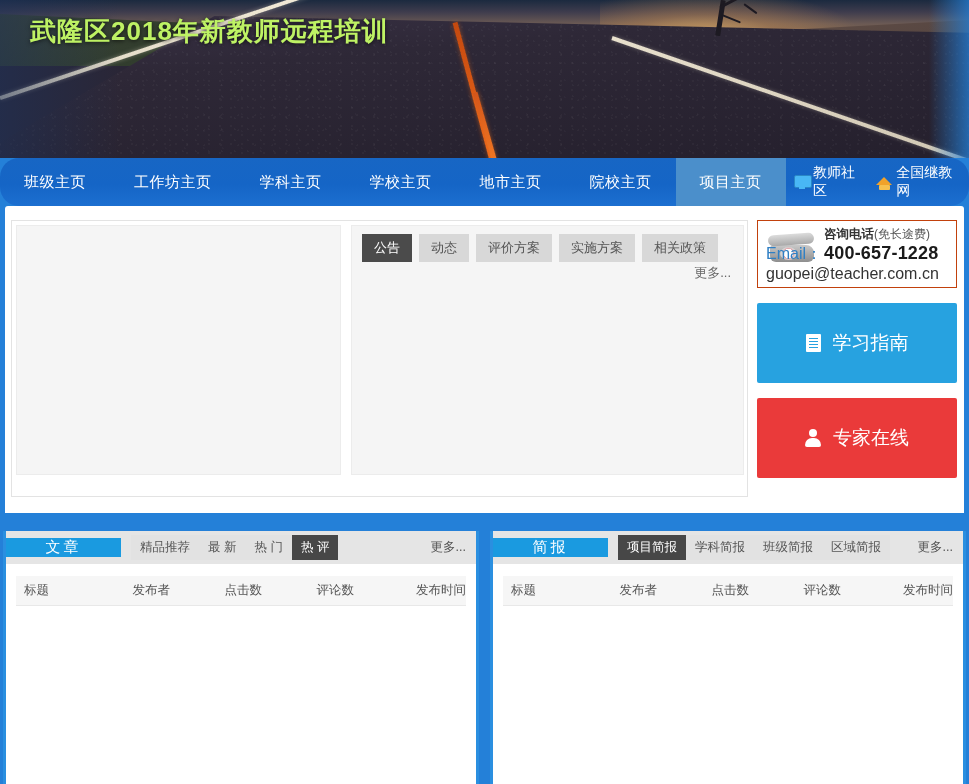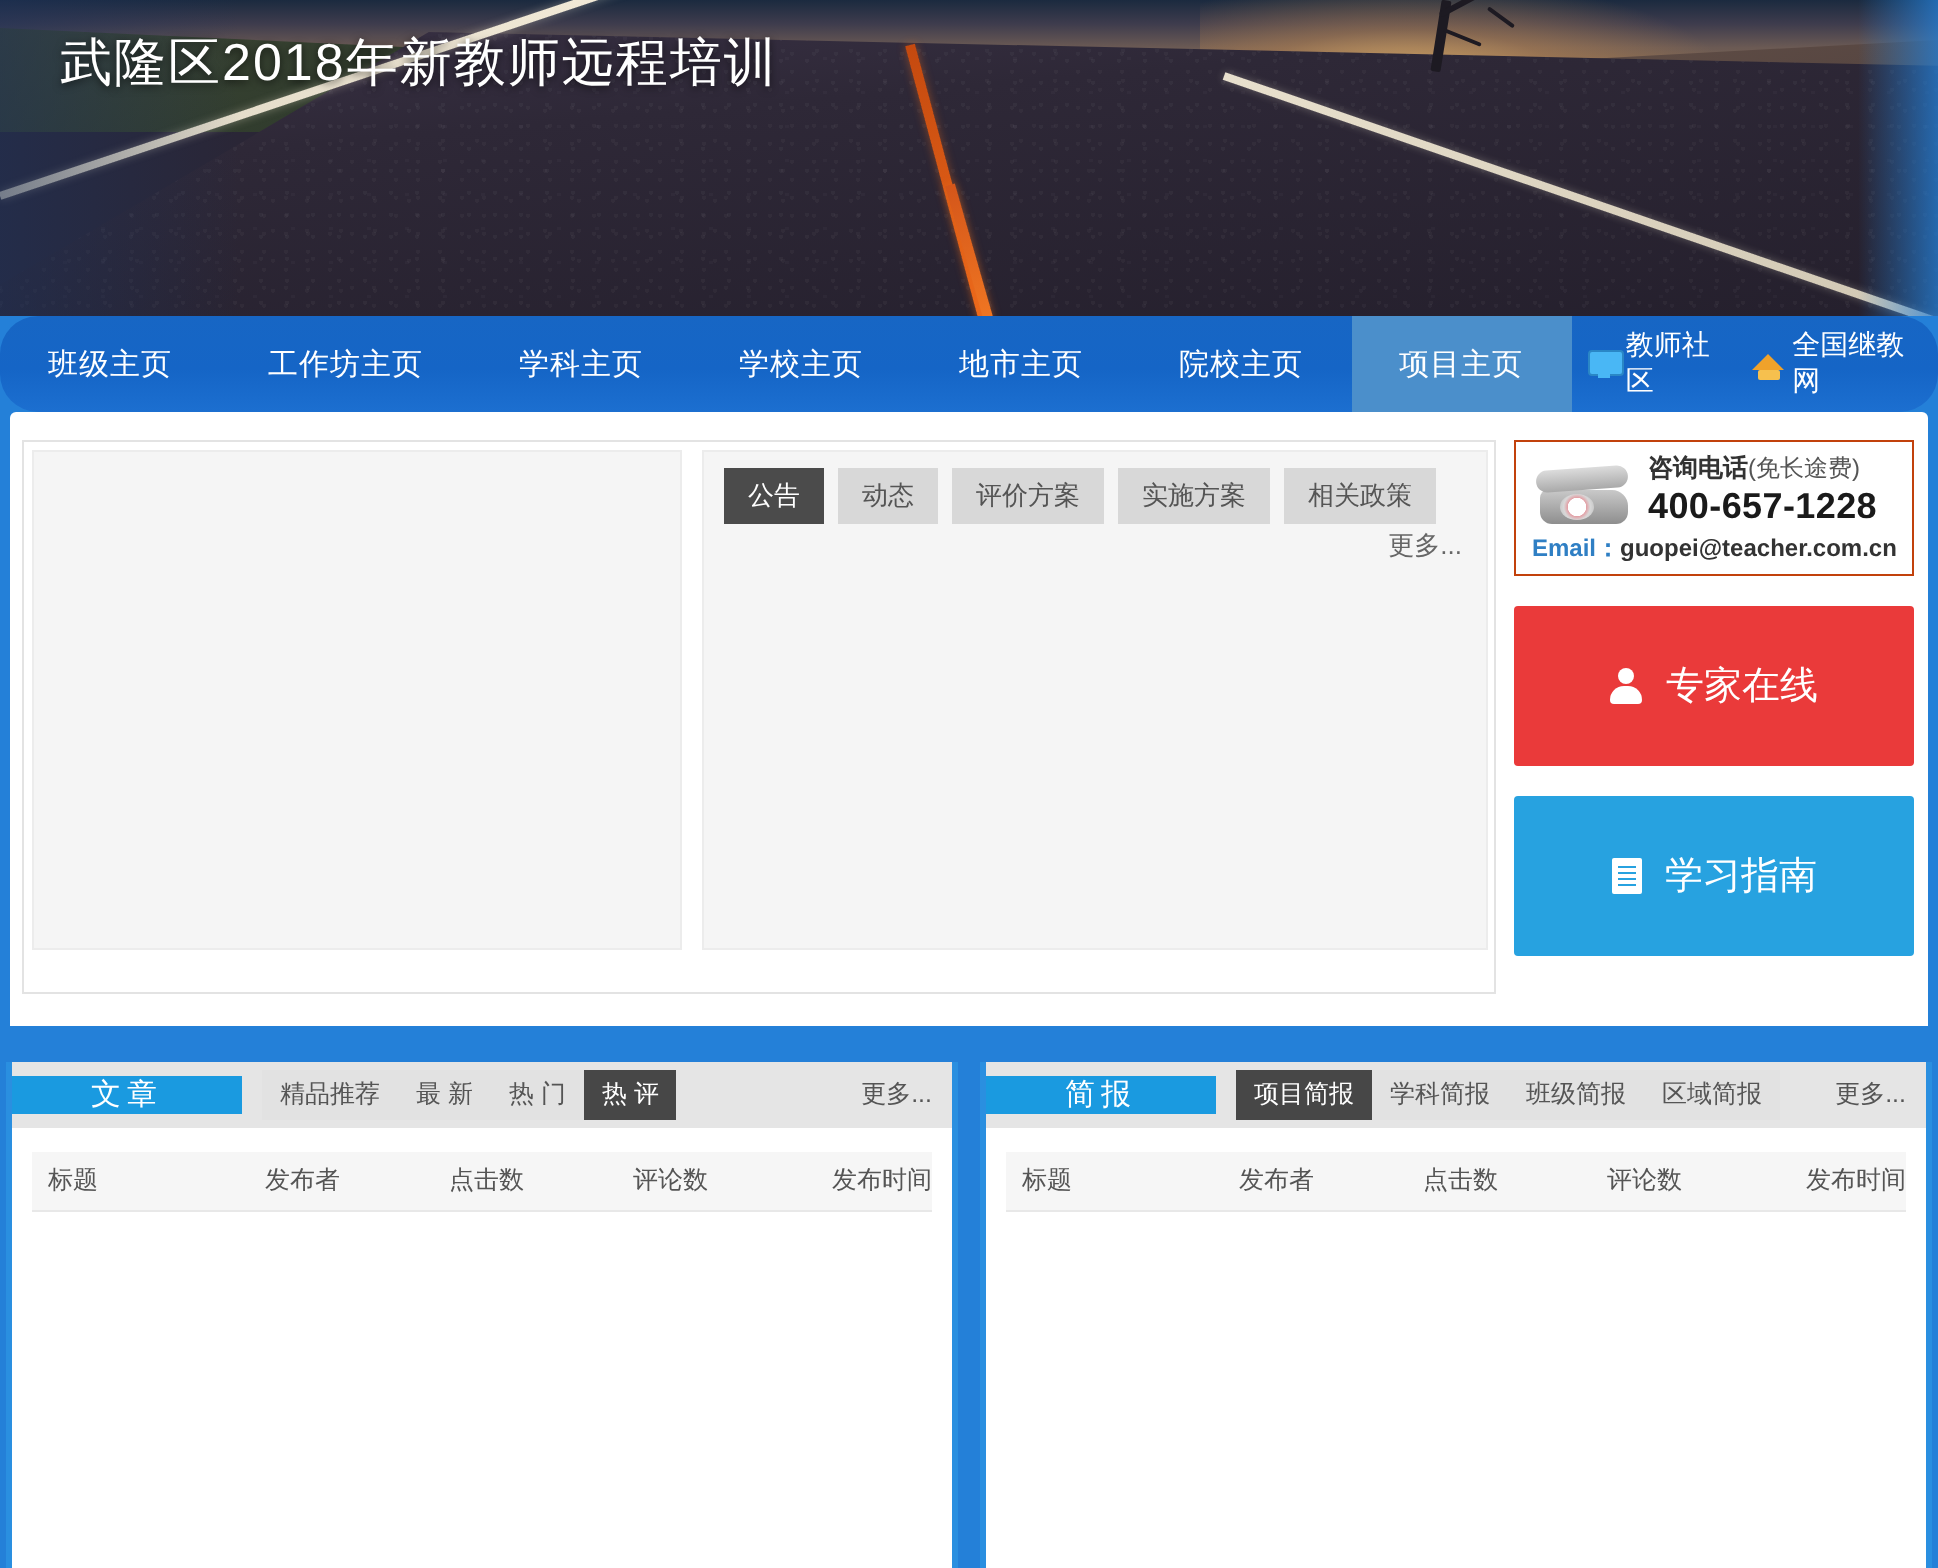--- a/index.html
+++ b/index.html
@@ -80,23 +80,23 @@
   }
   .tree-trunk {
     position: absolute; left: 718px; top: 0px; width: 5px; height: 36px;
     background: #1d1a22; transform: rotate(9deg); border-radius: 1px;
   }
   .branch {
     position: absolute; background: #1d1a22; transform-origin: left center; border-radius: 2px;
   }
   .banner-title {
     position: absolute; left: 30px; top: 14px;
-    color: #ffffff;
+    color: #bef264;
     font-size: 26px;
-    font-weight: normal;
+    font-weight: bold;
     letter-spacing: 1px;
     text-shadow: 0 1px 4px rgba(0,0,0,.65);
     z-index: 5;
   }
   .banner-fade-l {
     position: absolute; left: 0; top: 0; width: 120px; height: 158px;
     background: linear-gradient(90deg, rgba(30,50,90,.55), rgba(30,50,90,0));
   }
   .banner-fade-r {
     position: absolute; right: 0; top: 0; width: 40px; height: 158px;
@@ -204,21 +204,21 @@
   .phone-handset {
     position:absolute; left:2px; top:5px; width:46px; height:11px;
     background: linear-gradient(180deg,#dcdcdc,#a9a9a9);
     border-radius: 6px; transform: rotate(-4deg);
   }
   .contact-txt { position: absolute; left: 66px; top: 5px; }
   .contact-label { font-size: 12px; color: #555; }
   .contact-label b { color: #333; font-size: 12.5px; }
   .contact-phone { font-size: 18px; font-weight: bold; color: #1a1a1a; letter-spacing: .2px; }
   .contact-email {
-    position: absolute; left: 8px; bottom: 4px; font-size: 12px; color: #333; font-weight: bold;
+    position: absolute; left: 8px; bottom: 4px; font-size: 16px; color: #333;
   }
   .contact-email .lbl { color: #2f7fc4; }
   .btn-big {
     width: 200px; height: 80px; margin-top: 15px;
     display: flex; align-items: center; justify-content: center; gap: 12px;
     color: #fff; font-size: 19px; cursor: pointer; border-radius: 2px;
   }
   .btn-expert { background: #ea3a3a; }
   .btn-guide  { background: #27a2e0; }
   .icon-person { width: 16px; height: 18px; position: relative; display: inline-block; }
@@ -360,28 +360,28 @@
           <div class="contact-label">
             <b>咨询电话</b><span>(免长途费)</span>
           </div>
           <div class="contact-phone">400-657-1228</div>
         </div>
         <div class="contact-email">
           <span class="lbl">Email：</span><span>guopei@teacher.com.cn</span>
         </div>
       </div>
 
+      <div class="btn-big btn-guide">
+        <span class="icon-doc"></span>
+        <span>学习指南</span>
+      </div>
+
       <div class="btn-big btn-expert">
         <span class="icon-person"></span>
         <span>专家在线</span>
-      </div>
-
-      <div class="btn-big btn-guide">
-        <span class="icon-doc"></span>
-        <span>学习指南</span>
       </div>
     </div>
   </div>
 
   <div class="bottom-row">
 
     <div class="panel">
       <div class="panel-head">
         <div class="panel-title">文章</div>
         <div class="panel-tabs">

